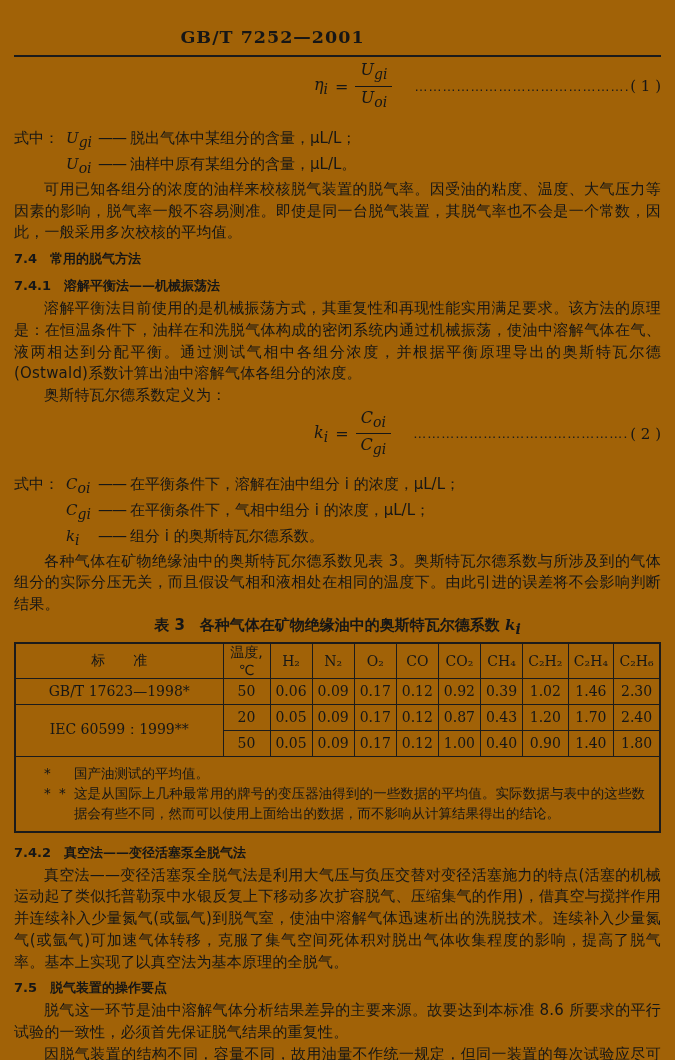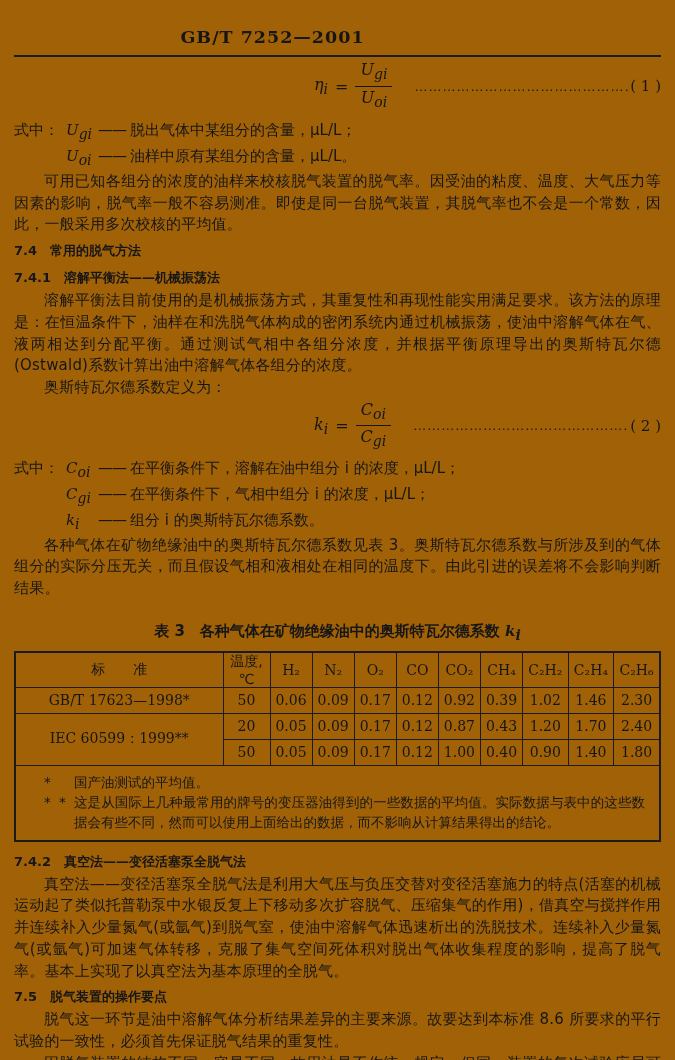--- a/index.html
+++ b/index.html
@@ -42,37 +42,37 @@
   .frac .fnum { padding:0 5px 1px 5px; border-bottom:1.4px solid #161616; }
   .frac .fden { padding:1px 5px 0 5px; }
   sub { font-size:14px; font-style:italic; font-family:"DejaVu Serif", serif; }
   .eq-leader {
     flex:1 1 auto; overflow:hidden; white-space:nowrap;
     margin:0 2px 0 22px; font-size:13px; letter-spacing:1px; color:#1c1c1c;
   }
   .eq-label { font-family:"DejaVu Serif", serif; white-space:nowrap; font-size:15px; }
 
   
-  .where { margin-top:6px; }
+  .where { margin-top:14px; }
   .where-line { display:flex; align-items:baseline; line-height:22px; }
   .where-prefix { flex:0 0 52px; }
   .where-sym { font-family:"DejaVu Serif", serif; font-style:italic; min-width:32px; }
   .where-dash { margin:0 4px 0 0; letter-spacing:-1px; }
   .where-desc { flex:1; }
 
   
   .body-p {
     margin:0; text-indent:2em; text-align:justify;
     line-height:21.7px; letter-spacing:0.2px;
   }
   .sec-h { font-weight:bold; line-height:24px; margin-top:3px; font-size:13px; }
 
   
   .tbl-title {
-    text-align:center; font-weight:bold; margin-top:20px; line-height:23px; font-size:15px;
+    text-align:center; font-weight:bold; margin-top:0; line-height:18px; font-size:15px;
   }
   .tbl-title .ksym { font-family:"DejaVu Serif", serif; font-style:italic; font-weight:bold; }
   table.k-table {
     width:100%; border-collapse:collapse;
     border:2px solid #1b1b1b;
     font-family:"DejaVu Serif", serif;
     margin-top:4px;
   }
   .k-table th, .k-table td {
     border:1px solid #1b1b1b;

